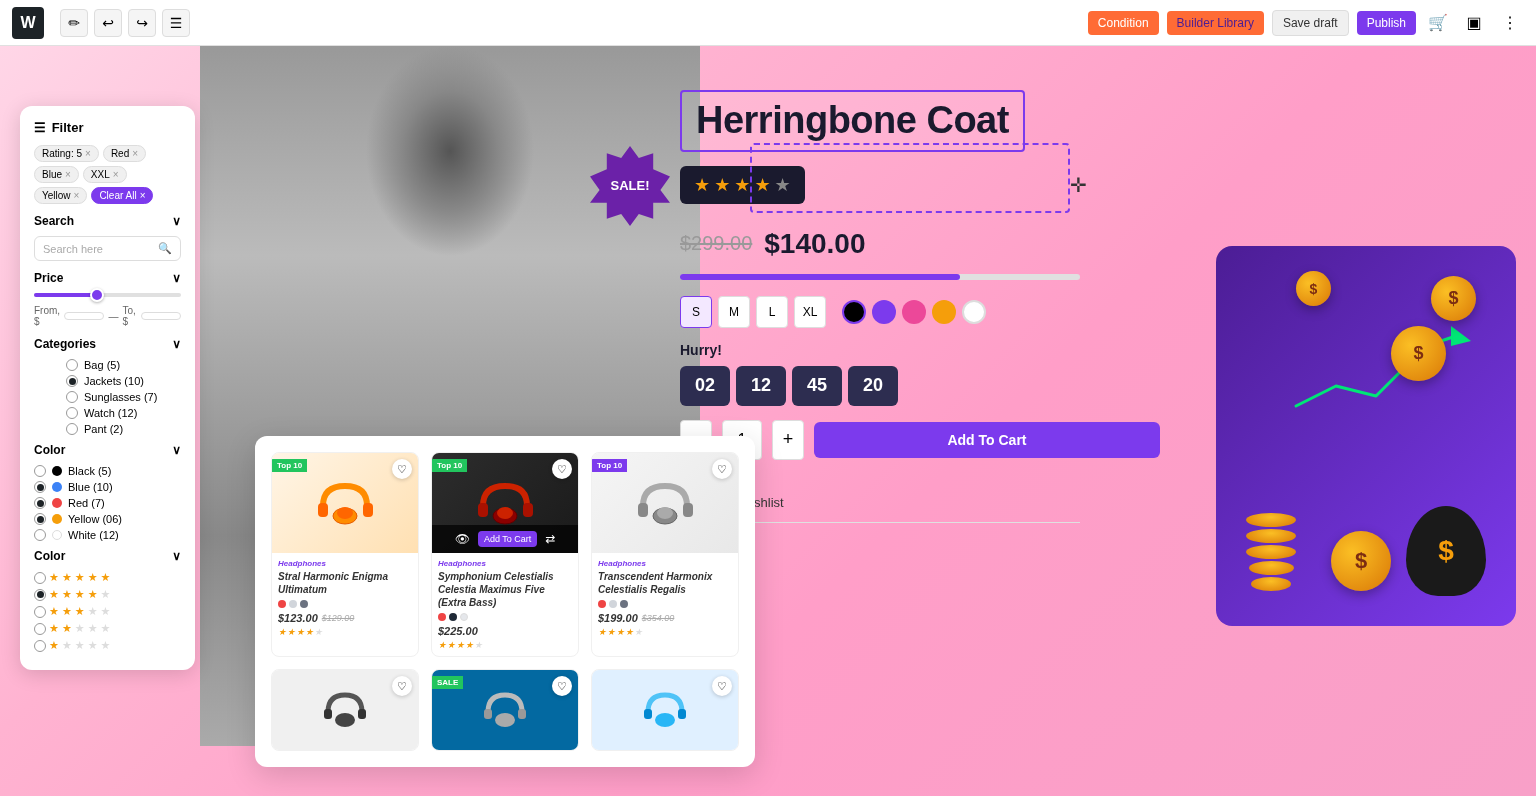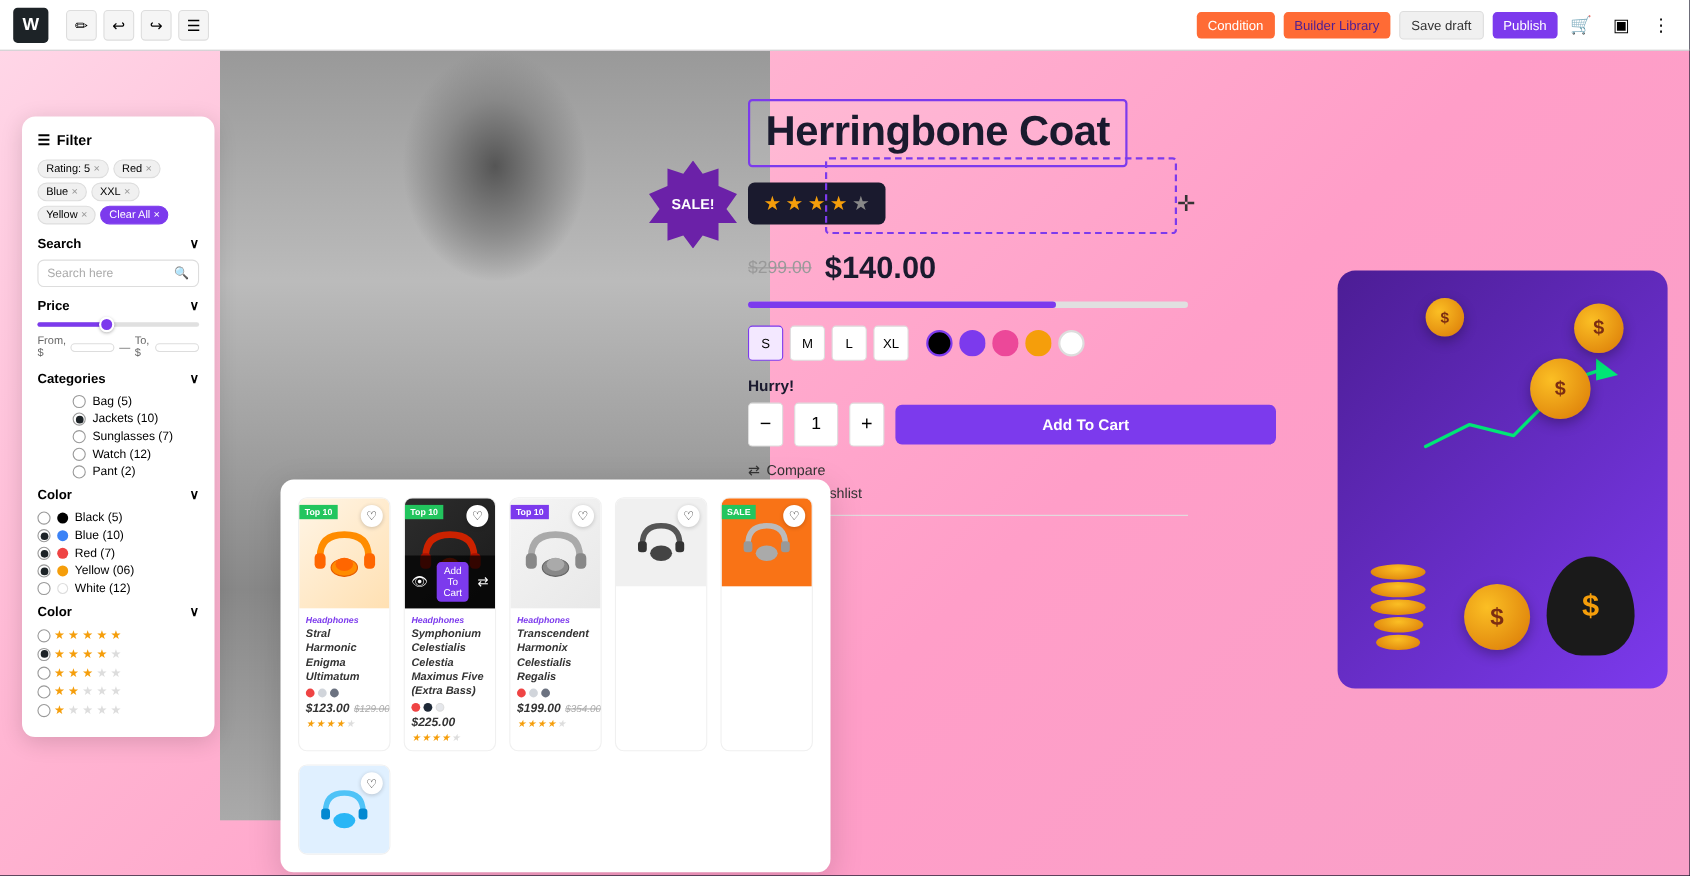--- a/index.html
+++ b/index.html
@@ -263,21 +263,21 @@
     }
     .stars-container .star { font-size: 18px; color: #f59e0b; }
     .stars-container .star-empty { font-size: 18px; color: #888; }
 
     
     .price-row {
       display: flex; align-items: center; gap: 12px;
       margin-bottom: 14px;
     }
     .price-original {
-      font-size: 16px;
+      font-size: 20px;
       color: #999;
       text-decoration: line-through;
     }
     .price-current {
       font-size: 28px;
       font-weight: 700;
       color: #1a1a2e;
     }
 
     
@@ -392,21 +392,21 @@
     .product-cards-panel {
       position: absolute;
       top: 390px; left: 255px;
       width: 500px;
       background: #fff;
       border-radius: 12px;
       padding: 16px;
       box-shadow: 0 8px 30px rgba(0,0,0,0.15);
       z-index: 8;
       display: grid;
-      grid-template-columns: repeat(5, 1fr);
+      grid-template-columns: repeat(3, 1fr);
       gap: 12px;
     }
     .product-card {
       background: #fff;
       border-radius: 8px;
       overflow: hidden;
       border: 1px solid #f0f0f0;
       position: relative;
     }
     .card-img {
@@ -757,20 +757,26 @@
         <div class="color-swatch active" style="background:#000000;"></div>
         <div class="color-swatch" style="background:#7c3aed;"></div>
         <div class="color-swatch" style="background:#ec4899;"></div>
         <div class="color-swatch" style="background:#f59e0b;"></div>
         <div class="color-swatch" style="background:#ffffff; border-color:#ddd;"></div>
       </div>
     </div>
 
     <div class="hurry-label">Hurry!</div>
 
+    <div class="countdown-row">
+      <div class="countdown-block">02</div>
+      <div class="countdown-block">12</div>
+      <div class="countdown-block">45</div>
+      <div class="countdown-block">20</div>
+    </div>
 
     <div class="add-to-cart-row">
       <div class="qty-btn">−</div>
       <div class="qty-value">1</div>
       <div class="qty-btn">+</div>
       <button class="add-cart-btn">Add To Cart</button>
     </div>
 
     <div class="action-links">
       <div class="action-link">
@@ -906,21 +912,21 @@
         <div class="card-wishlist">♡</div>
         <svg width="50" height="50" viewBox="0 0 50 50">
           <ellipse cx="25" cy="35" rx="10" ry="7" fill="#444"></ellipse>
           <path d="M8 27 Q8 10 25 10 Q42 10 42 27" fill="none" stroke="#555" stroke-width="5" stroke-linecap="round"></path>
           <rect x="4" y="24" width="8" height="10" rx="3" fill="#333"></rect>
           <rect x="38" y="24" width="8" height="10" rx="3" fill="#333"></rect>
         </svg>
       </div>
     </div>
     <div class="product-card" style="min-height:80px;">
-      <div class="card-img" style="background:#f97316; height:80px;">
+      <div class="card-img" style="background:#0369a1; height:80px;">
         <span class="card-badge" style="background:#22c55e;">SALE</span>
         <div class="card-wishlist">♡</div>
         <svg width="50" height="50" viewBox="0 0 50 50">
           <ellipse cx="25" cy="35" rx="10" ry="7" fill="#aaa"></ellipse>
           <path d="M8 27 Q8 10 25 10 Q42 10 42 27" fill="none" stroke="#bbb" stroke-width="5" stroke-linecap="round"></path>
           <rect x="4" y="24" width="8" height="10" rx="3" fill="#999"></rect>
           <rect x="38" y="24" width="8" height="10" rx="3" fill="#999"></rect>
         </svg>
       </div>
     </div>

